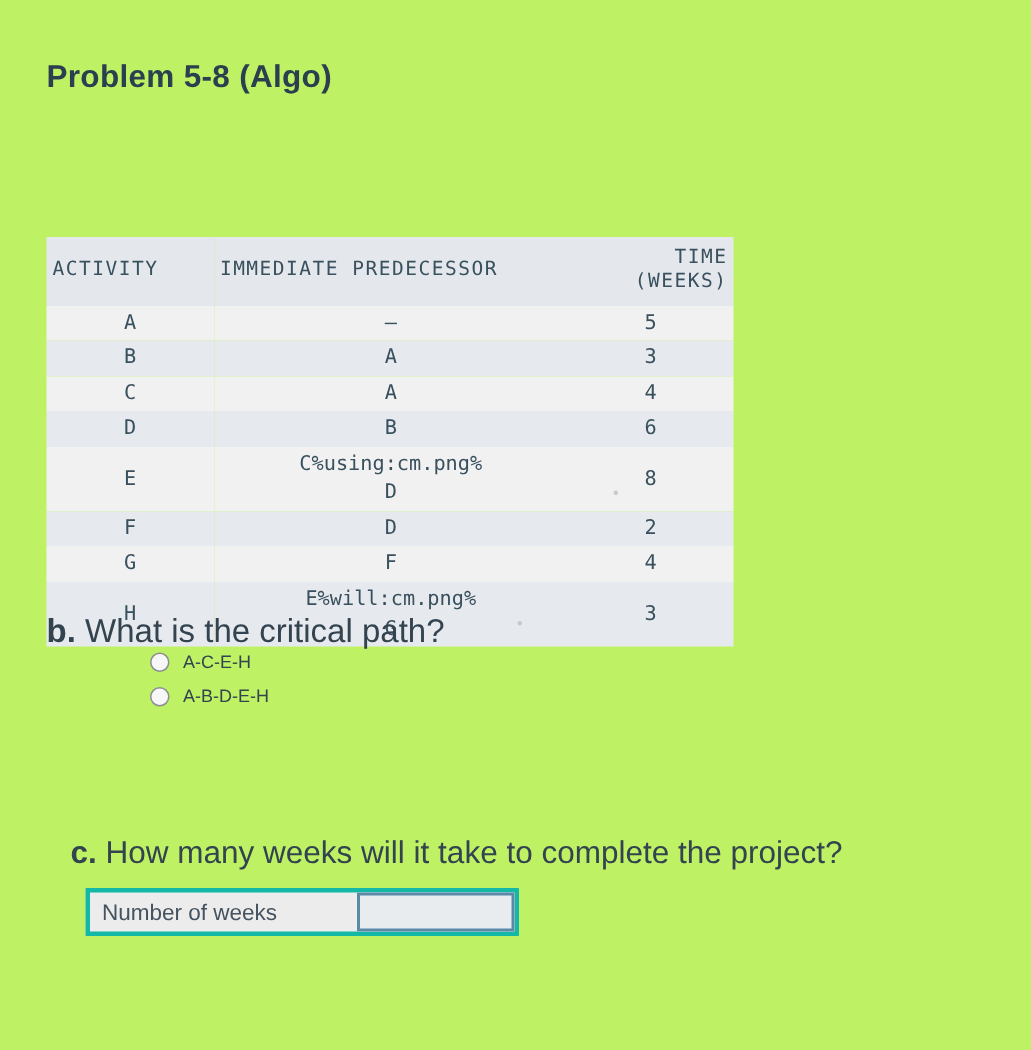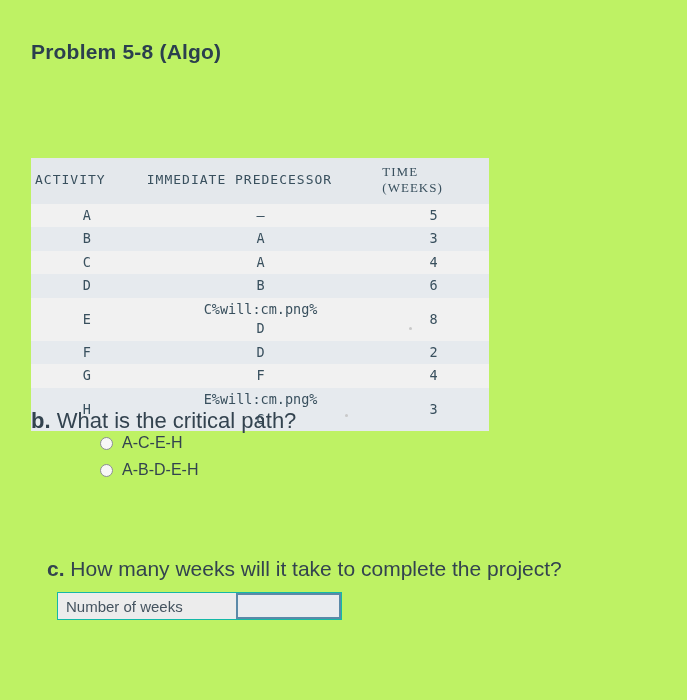--- a/index.html
+++ b/index.html
@@ -56,21 +56,21 @@
     background: #e4e8ec;
     font-weight: normal;
     padding: 6px 4px 7px 4px;
     vertical-align: middle;
     letter-spacing: 1px;
     font-size: 13px;
     line-height: 1.25;
   }
   table.cpm thead th.c1 { width: 108px; text-align: left; }
   table.cpm thead th.c2 { width: 242px; text-align: left; }
-  table.cpm thead th.c3 { width: 108px; text-align: left; font-family: Liberation Serif, serif; }
+  table.cpm thead th.c3 { width: 108px; text-align: right; }
   table.cpm tbody td {
     padding: 2px 4px;
     vertical-align: middle;
     line-height: 1.45;
     font-size: 13.5px;
   }
   table.cpm tbody tr.shade td { background: #e6eaee; }
   table.cpm tbody tr.plain td { background: #f1f1f1; }
   td.act { text-align: center; }
   td.pred { text-align: center; white-space: pre-line; }
@@ -87,21 +87,21 @@
   .q-b b { font-weight: bold; }
   .options {
     position: absolute;
     left: 100px;
     top: 434px;
   }
   .opt {
     display: flex;
     align-items: center;
     margin-bottom: 9px;
-    font-size: 16px;
+    font-size: 12px;
     color: #33434f;
   }
   .radio {
     width: 13px;
     height: 13px;
     border: 1.3px solid #8b8f93;
     border-radius: 50%;
     background: #f7f7f7;
     margin-right: 9px;
     box-sizing: border-box;
@@ -115,21 +115,21 @@
     font-size: 21px;
     color: #33434f;
   }
   .q-c b { font-weight: bold; }
   .answer-row {
     position: absolute;
     left: 57px;
     top: 592px;
     display: flex;
     align-items: stretch;
-    border: 1px solid #14b8a6;
+    border: 3px solid #14b8a6;
     background: #ececec;
     height: 26px;
   }
   .answer-label {
     width: 178px;
     display: flex;
     align-items: center;
     padding-left: 8px;
     font-size: 15px;
     color: #44535f;
@@ -184,21 +184,21 @@
           <td class="pred">A</td>
           <td class="time">4</td>
         </tr>
         <tr class="shade">
           <td class="act">D</td>
           <td class="pred">B</td>
           <td class="time">6</td>
         </tr>
         <tr class="plain">
           <td class="act">E</td>
-          <td class="pred">C%will:cm.png%
+          <td class="pred">C%using:cm.png%
 D</td>
           <td class="time">8</td>
         </tr>
         <tr class="shade">
           <td class="act">F</td>
           <td class="pred">D</td>
           <td class="time">2</td>
         </tr>
         <tr class="plain">
           <td class="act">G</td>

